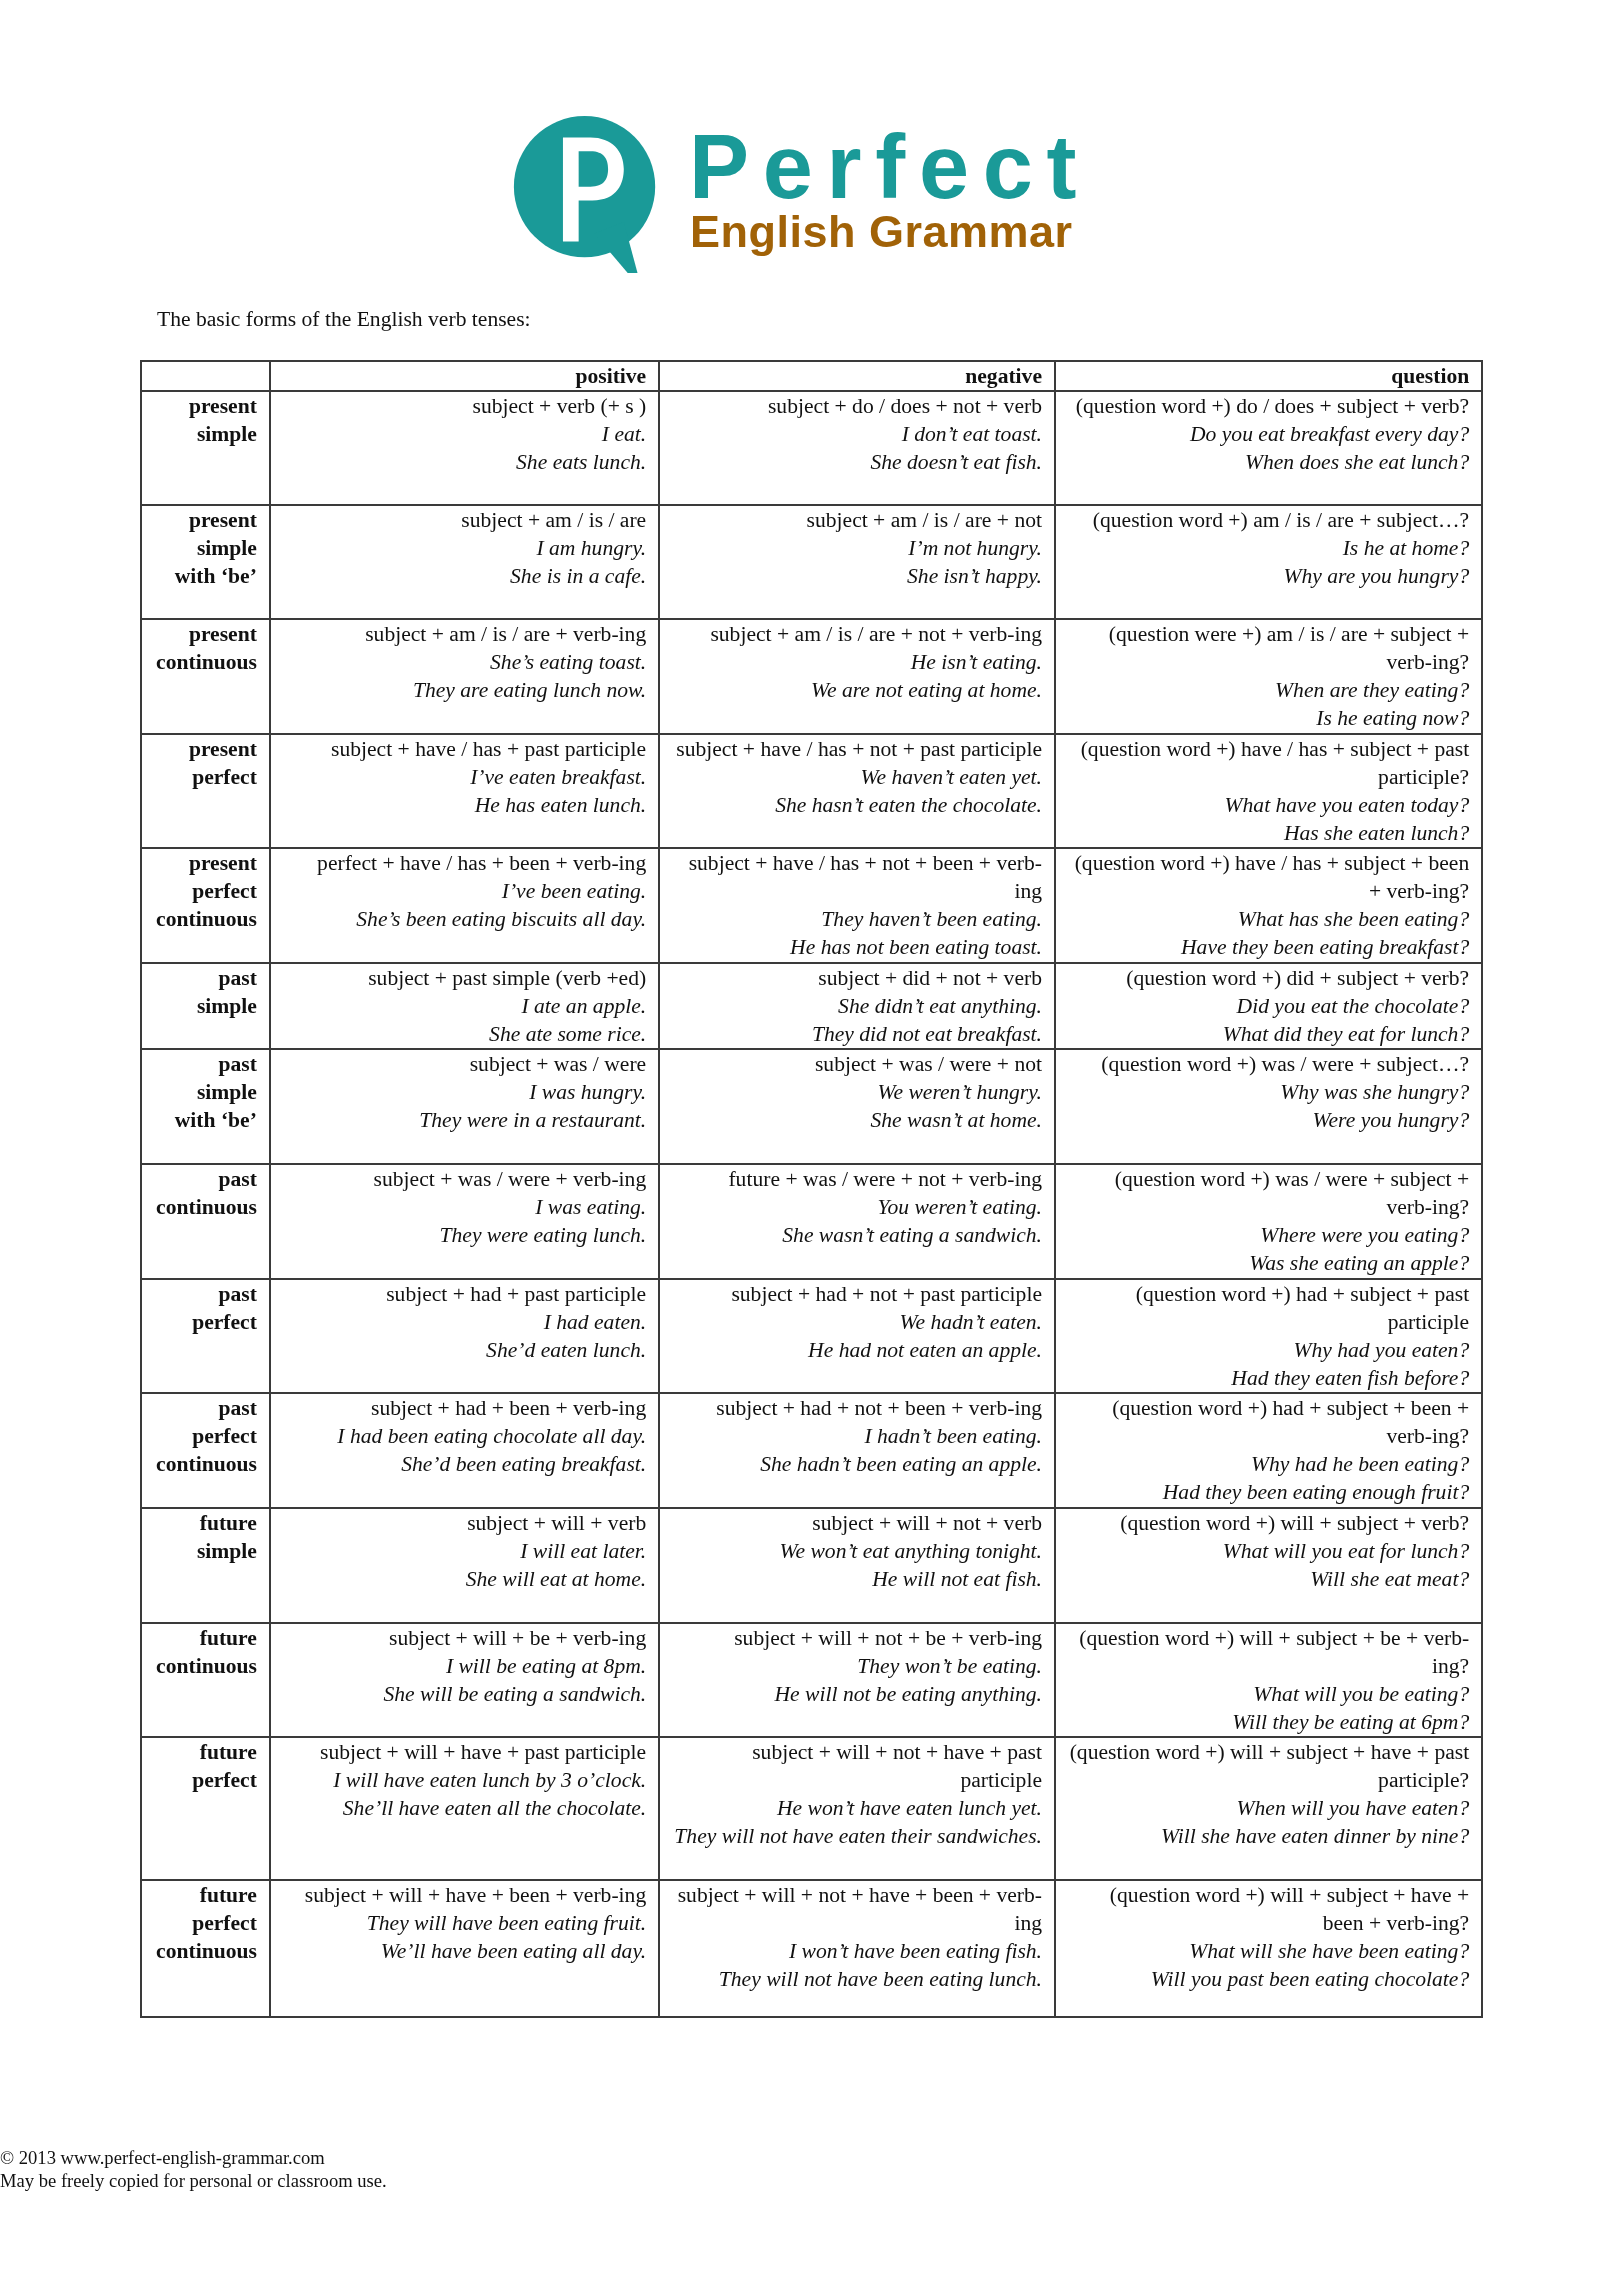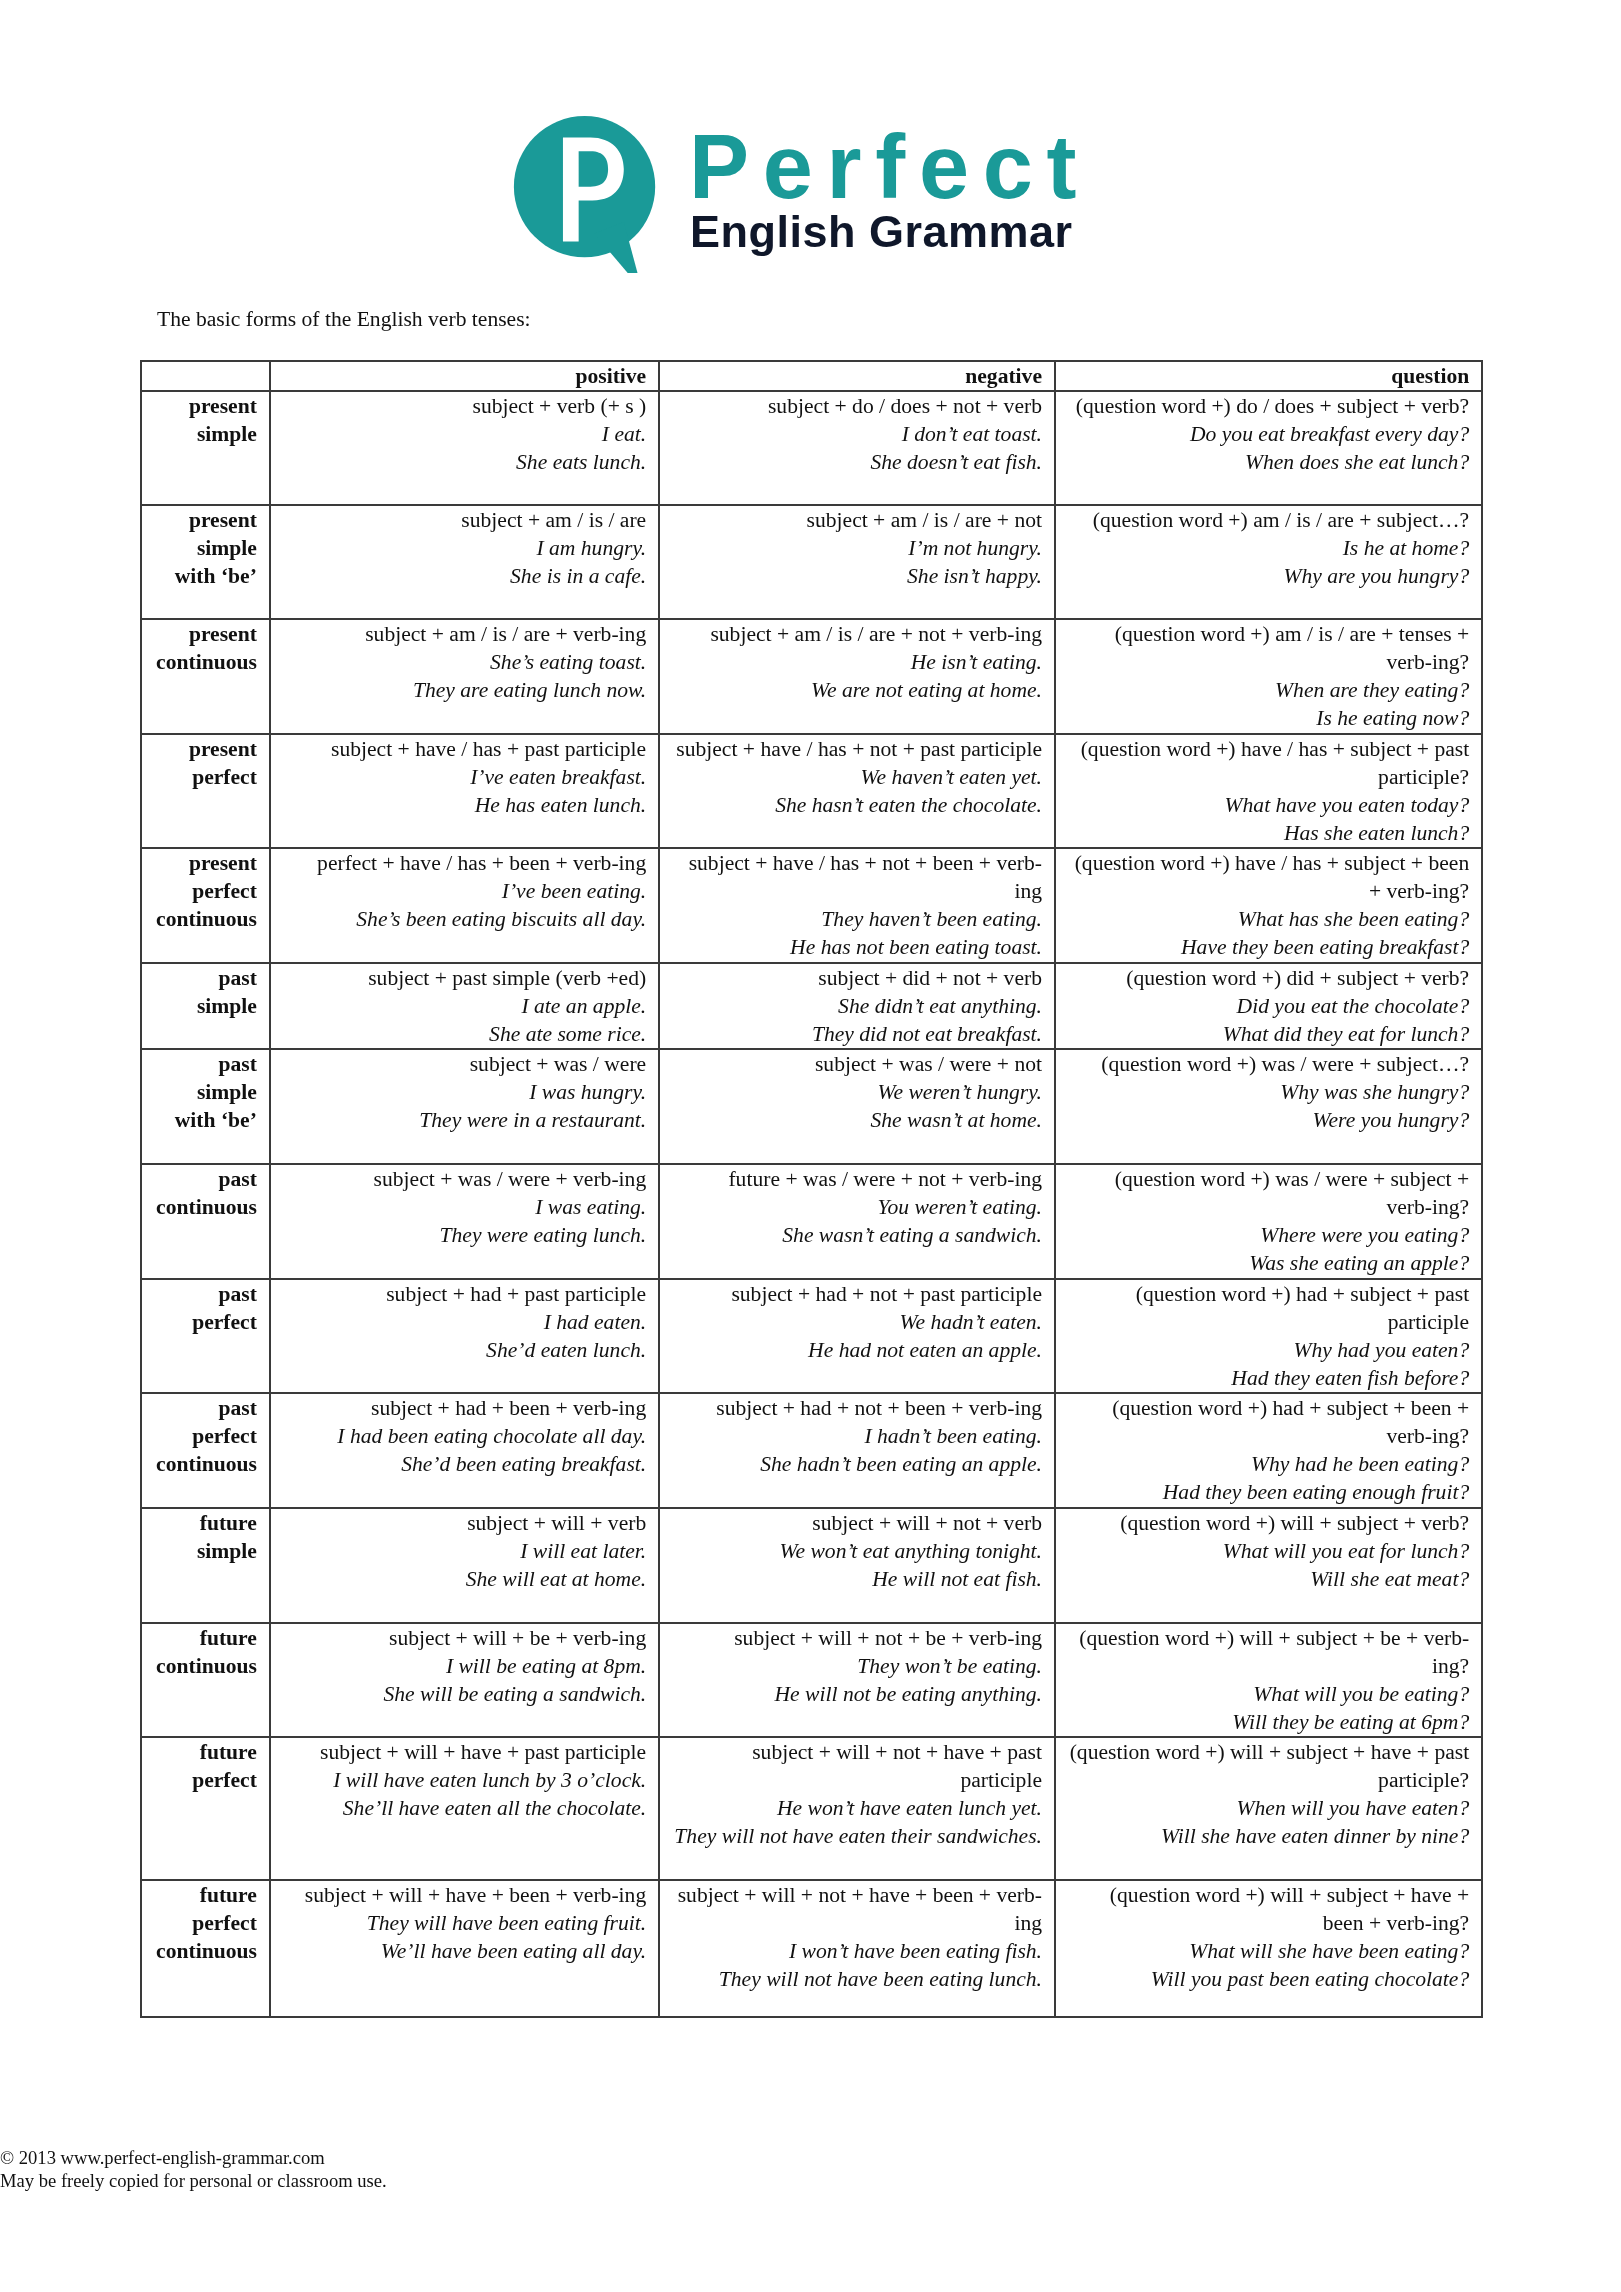--- a/index.html
+++ b/index.html
@@ -14,21 +14,21 @@
     .logo-bubble { position: absolute; left: 0; top: 0; width: 157px; height: 157px; }
     .logo-word1 {
       position: absolute; left: 181px; top: 2px;
       font-family: "Liberation Sans", "DejaVu Sans", sans-serif;
       font-weight: bold; font-size: 90px; letter-spacing: 13.7px; color: #1a9a98;
       line-height: 98px;
     }
     .logo-word2 {
       position: absolute; left: 182px; top: 88px;
       font-family: "Liberation Sans", "DejaVu Sans", sans-serif;
-      font-weight: bold; font-size: 45px; color: #0f172a; line-height: 55px; letter-spacing: 0.5px;
+      font-weight: bold; font-size: 45px; color: #a16207; line-height: 55px; letter-spacing: 0.5px;
     }
     .intro {
       position: absolute; left: 157px; top: 306px;
       font-size: 21.6px; line-height: 27.4px;
     }
     table.tenses {
       position: absolute; left: 140px; top: 360px;
       width: 1343px; border-collapse: collapse;
       font-size: 21.6px; line-height: 28px;
       table-layout: fixed;
@@ -134,21 +134,21 @@
           <span class="formula">subject + am / is / are + verb-ing</span>
           <span class="ex">She’s eating toast.</span>
           <span class="ex">They are eating lunch now.</span>
         </td>
         <td>
           <span class="formula">subject + am / is / are + not + verb-ing</span>
           <span class="ex">He isn’t eating.</span>
           <span class="ex">We are not eating at home.</span>
         </td>
         <td>
-          <span class="formula">(question word +)  am / is / are + tenses + verb-ing?</span>
+          <span class="formula">(question were +)  am / is / are + subject + verb-ing?</span>
           <span class="ex">When are they eating?</span>
           <span class="ex">Is he eating now?</span>
         </td>
       </tr>
       <tr style="height: 114px;">
         <td class="tense-name">
           <span class="formula">present</span>
           <span class="formula">perfect</span>
         </td>
         <td>

